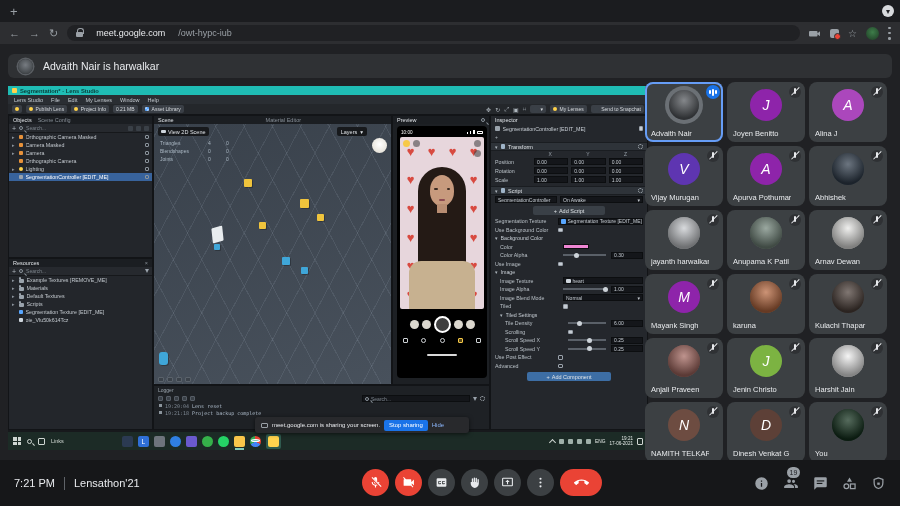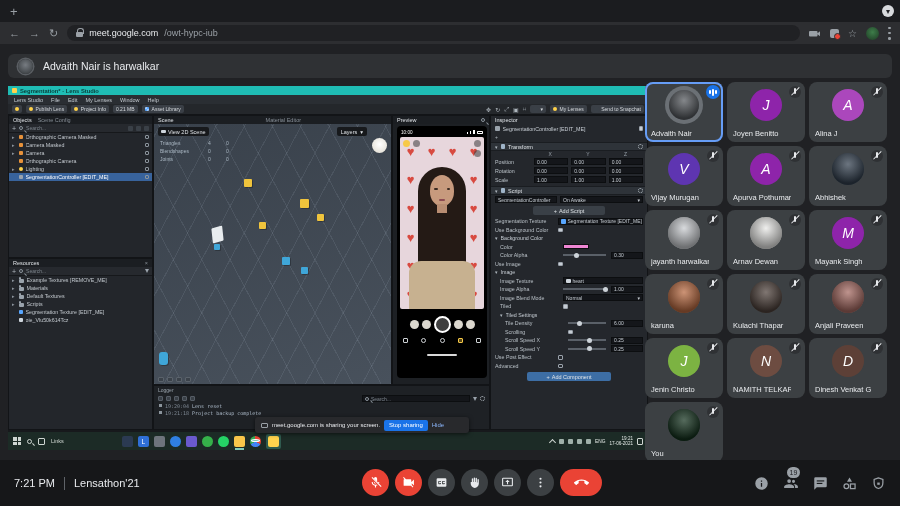--- a/index.html
+++ b/index.html
@@ -10,21 +10,21 @@
   .tab{margin-left:8px;height:19px;width:124px;background:#2f3136;border-radius:7px 7px 0 0;display:flex;align-items:center;padding:0 7px;gap:5px}
   .favicon{width:8px;height:8px;border-radius:50%;background:conic-gradient(#ea4335 0 25%,#4285f4 0 50%,#34a853 0 75%,#fbbc05 0);position:relative;flex:0 0 auto}
   .favicon::after{content:"";position:absolute;inset:2px;border-radius:50%;background:#fff}
   .tab-title{font-size:8.5px;color:#dfe1e5;white-space:nowrap;overflow:hidden;flex:1}
   .recdot{width:5px;height:5px;border-radius:50%;background:#e25a47;flex:0 0 auto}
   .tclose{color:#9aa0a6;font-size:9px;line-height:1;flex:0 0 auto}
   .newtab{color:#9aa0a6;font-size:13px;margin:0 0 3px 10px}
   .media-btn{position:absolute;right:6px;top:5px;width:12px;height:12px;border-radius:50%;background:#d8dadd;color:#202124;font-size:8px;display:flex;align-items:center;justify-content:center}
   .urlbar{position:absolute;left:0;top:22px;right:0;height:22px;background:#2d2e31;display:flex;align-items:center;padding:0 9px;gap:9px}
   .navic{color:#9aa0a6;font-size:11px;line-height:1}
-  .urlpill{flex:1;height:16px;background:#202124;border-radius:8px;display:flex;align-items:center;padding:0 9px;gap:6px;overflow:hidden}
+  .urlpill{flex:1;height:16px;background:#202124;border-radius:8px;display:flex;align-items:center;padding:0 9px;gap:13px;overflow:hidden}
   .lock{width:7px;height:5px;background:#9aa0a6;border-radius:1px;position:relative;margin-top:3px}
   .lock::before{content:"";position:absolute;top:-4px;left:1px;width:5px;height:5px;border:1.2px solid #9aa0a6;border-bottom:none;border-radius:3px 3px 0 0}
   .host{color:#e8eaed;font-size:9px}
   .upath{color:#9aa0a6;font-size:9px}
   .ubicons{display:flex;align-items:center;gap:9px}
   .ext{width:9px;height:9px;border-radius:2px;background:#9aa0a6;position:relative}
   .ext::after{content:"";position:absolute;right:-2px;bottom:-2px;width:5px;height:5px;border-radius:50%;background:#ea4335;border:1px solid #2d2e31}
   .star{color:#9aa0a6;font-size:10px}
   .profile{width:13px;height:13px;border-radius:50%;background:radial-gradient(circle at 50% 40%,#3e7d4a,#1d3a24)}
   .kebab{width:3px;height:13px;display:flex;flex-direction:column;justify-content:space-between;align-items:center}
@@ -793,20 +793,25 @@
       <span class="avatar photo" style="background: rgb(51, 64, 79);"></span>
       <span class="micoff"></span>
       <span class="pname">Abhishek</span>
     </div>
     <div class="tile">
       <span class="avatar photo" style="background: rgb(201, 204, 208);"></span>
       <span class="micoff"></span>
       <span class="pname">jayanth harwalkar</span>
     </div>
     <div class="tile">
+      <span class="avatar photo" style="background: rgb(116, 135, 124);"></span>
+      <span class="micoff"></span>
+      <span class="pname">Anupama K Patil</span>
+    </div>
+    <div class="tile">
       <span class="avatar photo" style="background: rgb(233, 233, 231);"></span>
       <span class="micoff"></span>
       <span class="pname">Arnav Dewan</span>
     </div>
     <div class="tile">
       <span class="avatar" style="background: rgb(142, 36, 170);">
           <i class="ltr">M</i>
         </span>
       <span class="micoff"></span>
       <span class="pname">Mayank Singh</span>
@@ -825,20 +830,25 @@
       <span class="avatar photo" style="background: rgb(166, 106, 98);"></span>
       <span class="micoff"></span>
       <span class="pname">Anjali Praveen</span>
     </div>
     <div class="tile">
       <span class="avatar" style="background: rgb(124, 179, 66);">
           <i class="ltr">J</i>
         </span>
       <span class="micoff"></span>
       <span class="pname">Jenin Christo</span>
+    </div>
+    <div class="tile">
+      <span class="avatar photo" style="background: rgb(241, 241, 241);"></span>
+      <span class="micoff"></span>
+      <span class="pname">Harshit Jain</span>
     </div>
     <div class="tile">
       <span class="avatar" style="background: rgb(109, 76, 65);">
           <i class="ltr">N</i>
         </span>
       <span class="micoff"></span>
       <span class="pname">NAMITH TELKAR</span>
     </div>
     <div class="tile">
       <span class="avatar" style="background: rgb(93, 64, 55);">

